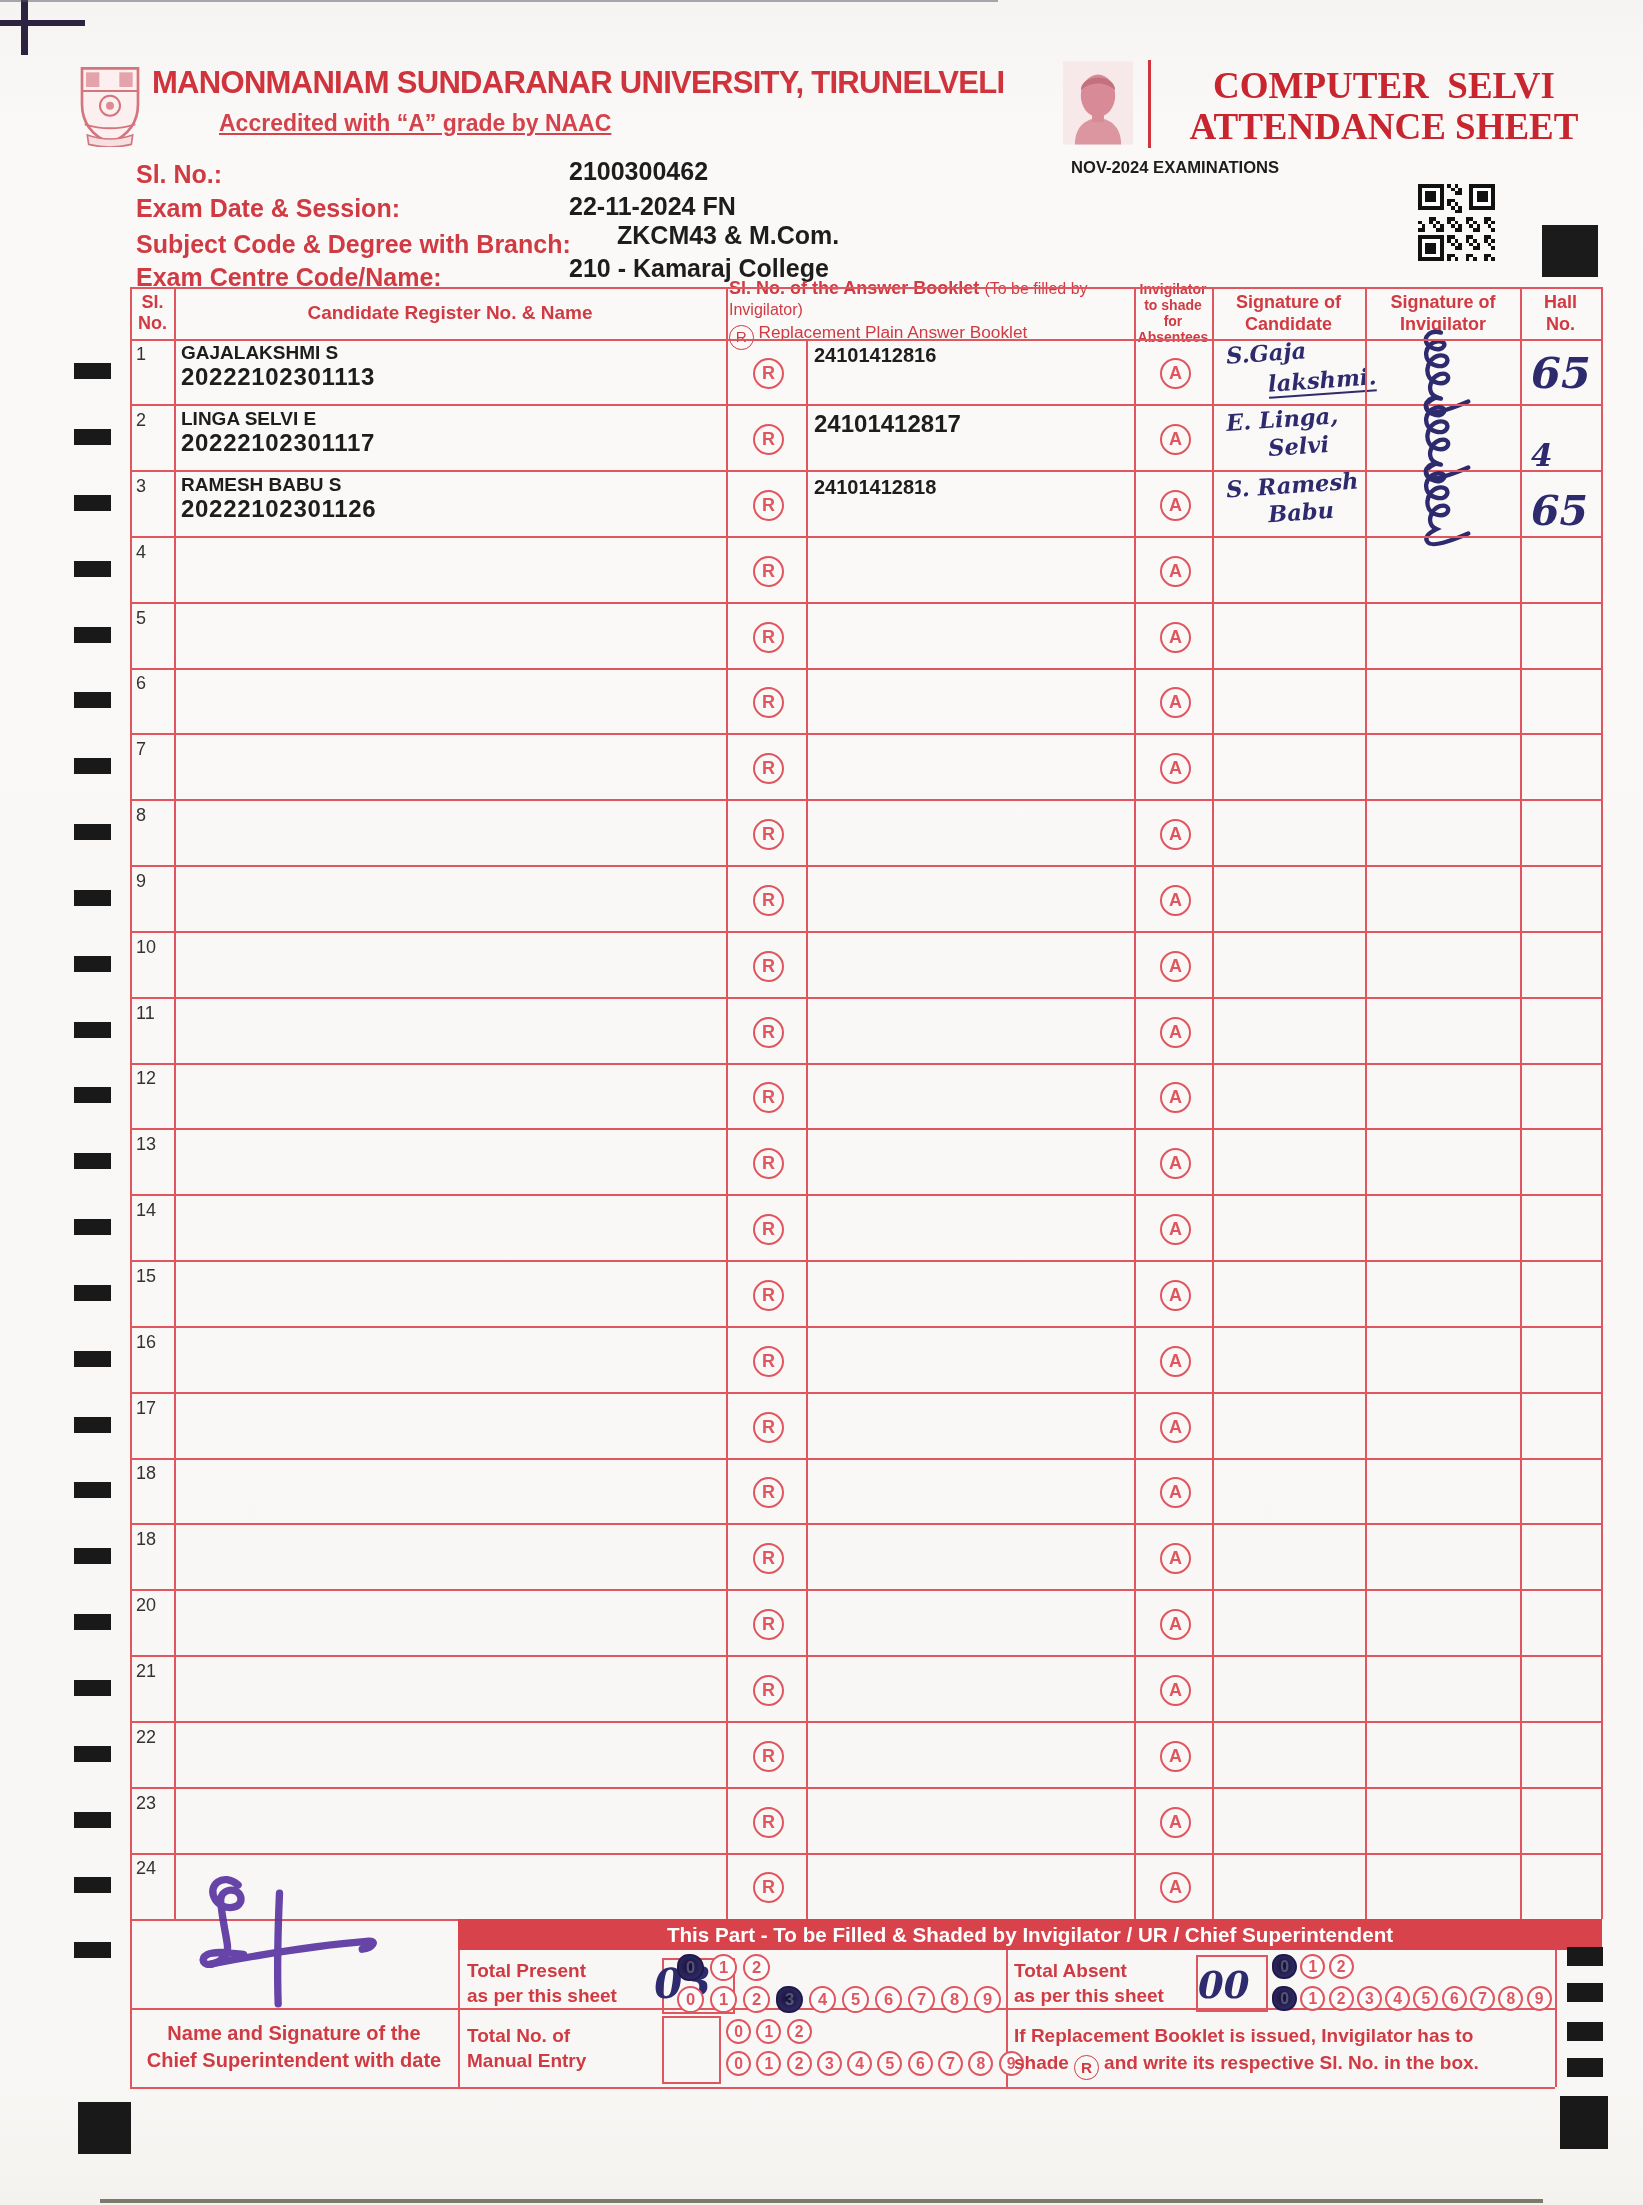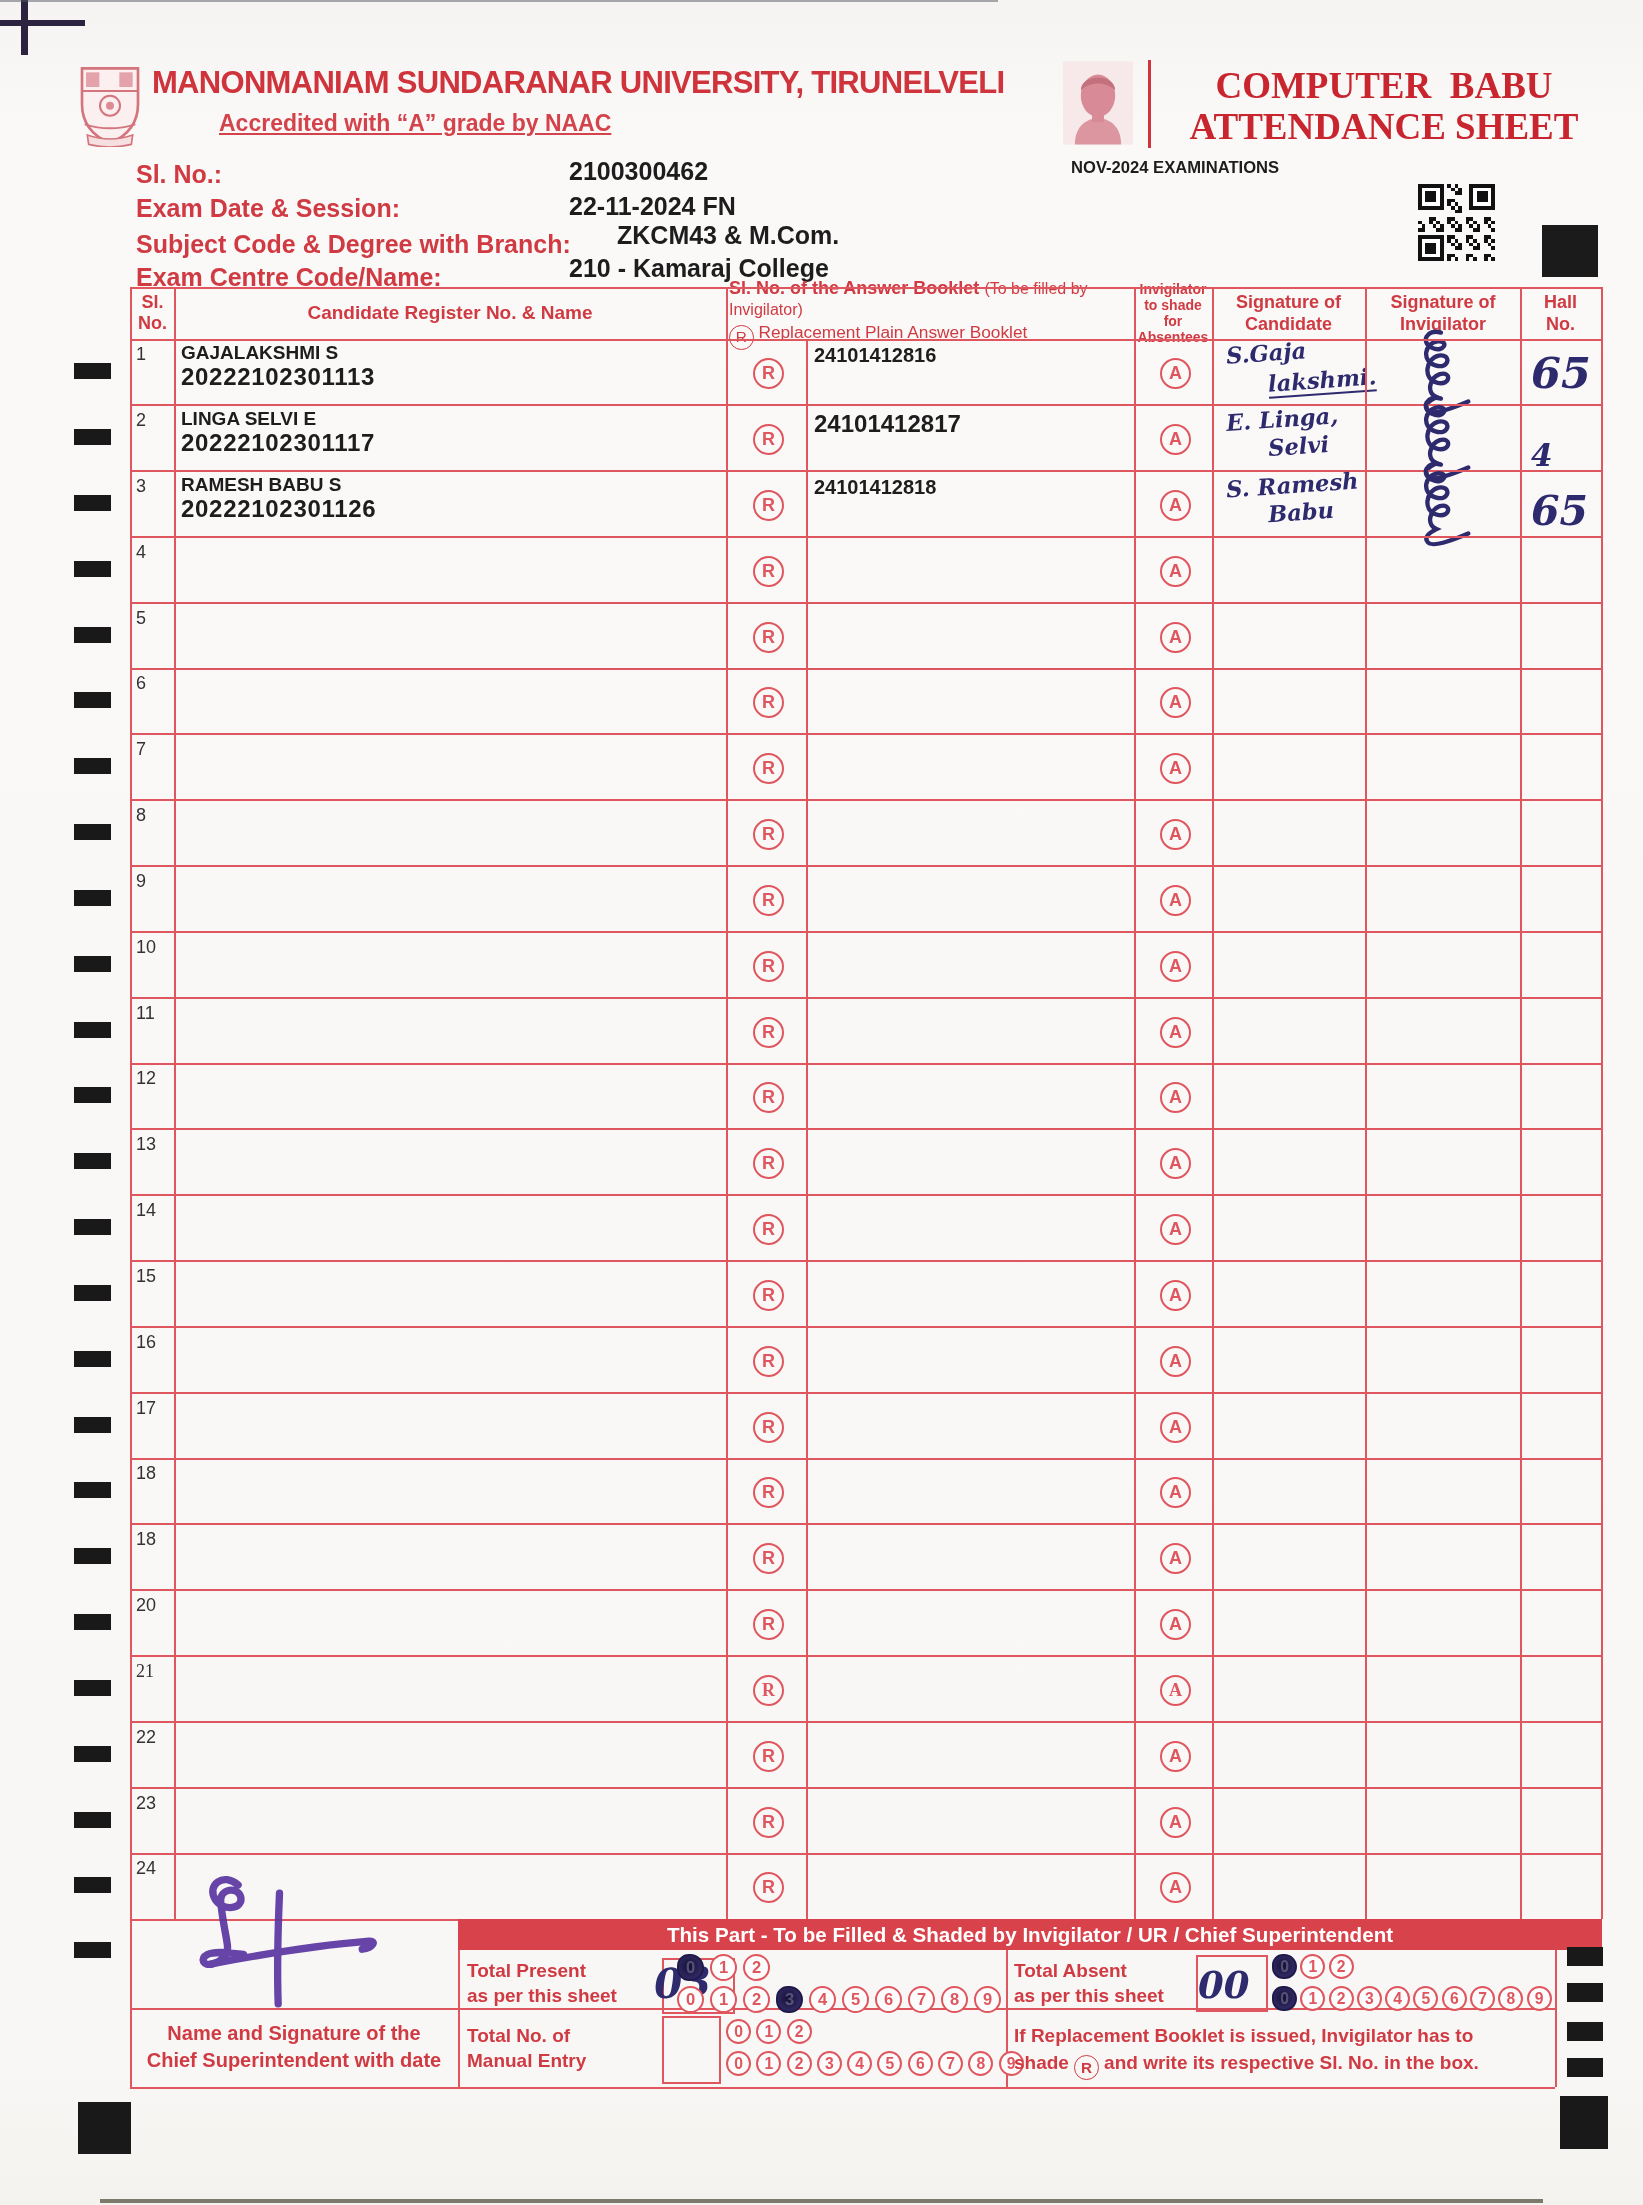--- a/index.html
+++ b/index.html
@@ -58,21 +58,21 @@
 
   <svg class="abs" style="left:1063px;top:61px;" width="70" height="84" viewBox="0 0 106 126">
     <rect x="0" y="0" width="106" height="126" fill="#f7e9ea"></rect>
     <path d="M18 126 C18 96 38 86 53 86 C68 86 88 96 88 126 Z" fill="#dc96a0"></path>
     <ellipse cx="53" cy="52" rx="26" ry="32" fill="#d88b96"></ellipse>
     <path d="M27 44 C27 18 79 18 79 44 C66 30 40 30 27 44 Z" fill="#c4717e"></path>
     <rect x="44" y="78" width="18" height="14" fill="#d88b96"></rect>
   </svg>
   <div class="abs" style="left:1148px;top:60px;width:3.3px;height:88px;background:#d0343c;"></div>
 
-  <div class="abs" style="left:1168px;top:64px;width:432px;text-align:center;font-family:'Liberation Serif',serif;font-weight:bold;font-size:37px;color:var(--title);white-space:pre;">COMPUTER  BABU</div>
+  <div class="abs" style="left:1168px;top:64px;width:432px;text-align:center;font-family:'Liberation Serif',serif;font-weight:bold;font-size:37px;color:var(--title);white-space:pre;">COMPUTER  SELVI</div>
   <div class="abs" style="left:1168px;top:105px;width:432px;text-align:center;font-family:'Liberation Serif',serif;font-weight:bold;font-size:37px;color:var(--title);">ATTENDANCE SHEET</div>
   <div class="abs blkb" style="left:1071px;top:158px;font-size:16.6px;">NOV-2024 EXAMINATIONS</div>
 
   <div class="abs redb" style="left:136px;top:160px;font-size:25px;">Sl. No.:</div>
   <div class="abs blkb" style="left:569px;top:157px;font-size:25px;">2100300462</div>
   <div class="abs redb" style="left:136px;top:194px;font-size:25px;">Exam Date &amp; Session:</div>
   <div class="abs blkb" style="left:569px;top:192px;font-size:25px;">22-11-2024 FN</div>
   <div class="abs redb" style="left:136px;top:230px;font-size:25px;">Subject Code &amp; Degree with Branch:</div>
   <div class="abs blkb" style="left:569px;top:221px;font-size:25px;margin-left:48px;">ZKCM43 &amp; M.Com.</div>
   <div class="abs redb" style="left:136px;top:263px;font-size:25px;">Exam Centre Code/Name:</div>
@@ -414,21 +414,21 @@
       <div class="trow" style="position: absolute; left: 0px; top: 1590px; width: 1644px; height: 66px;">
     <span class="cell" style="left:136px;top:5.3px;font-size:18px;color:#333;">20</span>
 
     <span class="circ crep" style="left:753px;top:18.6px;">R</span>
 
     <span class="circ cabs" style="left:1160px;top:18.6px;">A</span>
 
   <div class="hl" style="left: 130px; top: 65px; width: 1472px; height: 1.7px; position: absolute;"></div>
         <div class="mark" style="left: 74px; top: 24px; width: 37px; height: 16px; position: absolute;"></div>
       </div>
-      <div class="trow" style="position: absolute; left: 0px; top: 1656px; width: 1644px; height: 66px; font-family: Liberation Serif, serif;">
+      <div class="trow" style="position: absolute; left: 0px; top: 1656px; width: 1644px; height: 66px;">
     <span class="cell" style="left:136px;top:5.3px;font-size:18px;color:#333;">21</span>
 
     <span class="circ crep" style="left:753px;top:18.6px;">R</span>
 
     <span class="circ cabs" style="left:1160px;top:18.6px;">A</span>
 
   <div class="hl" style="left: 130px; top: 65px; width: 1472px; height: 1.7px; position: absolute;"></div>
         <div class="mark" style="left: 74px; top: 24px; width: 37px; height: 16px; position: absolute;"></div>
       </div>
       <div class="trow" style="position: absolute; left: 0px; top: 1722px; width: 1644px; height: 66px;">

